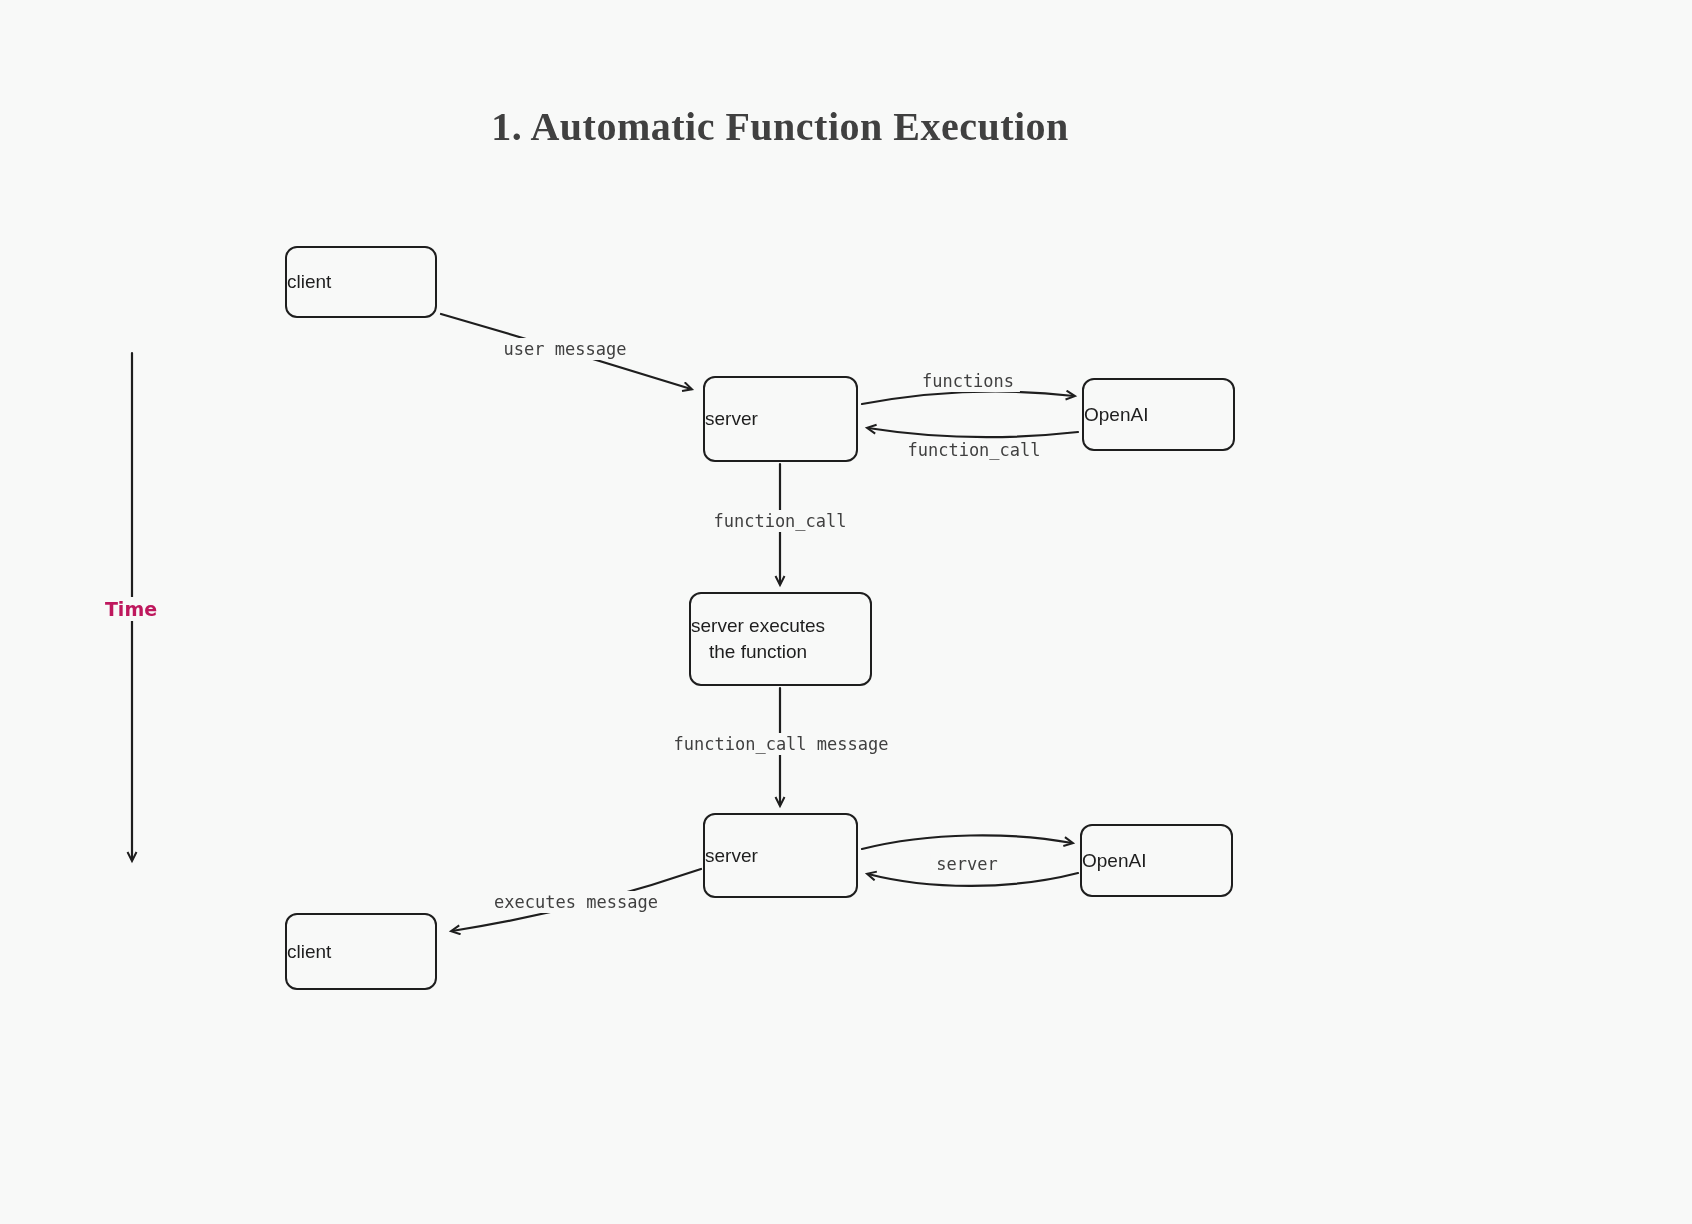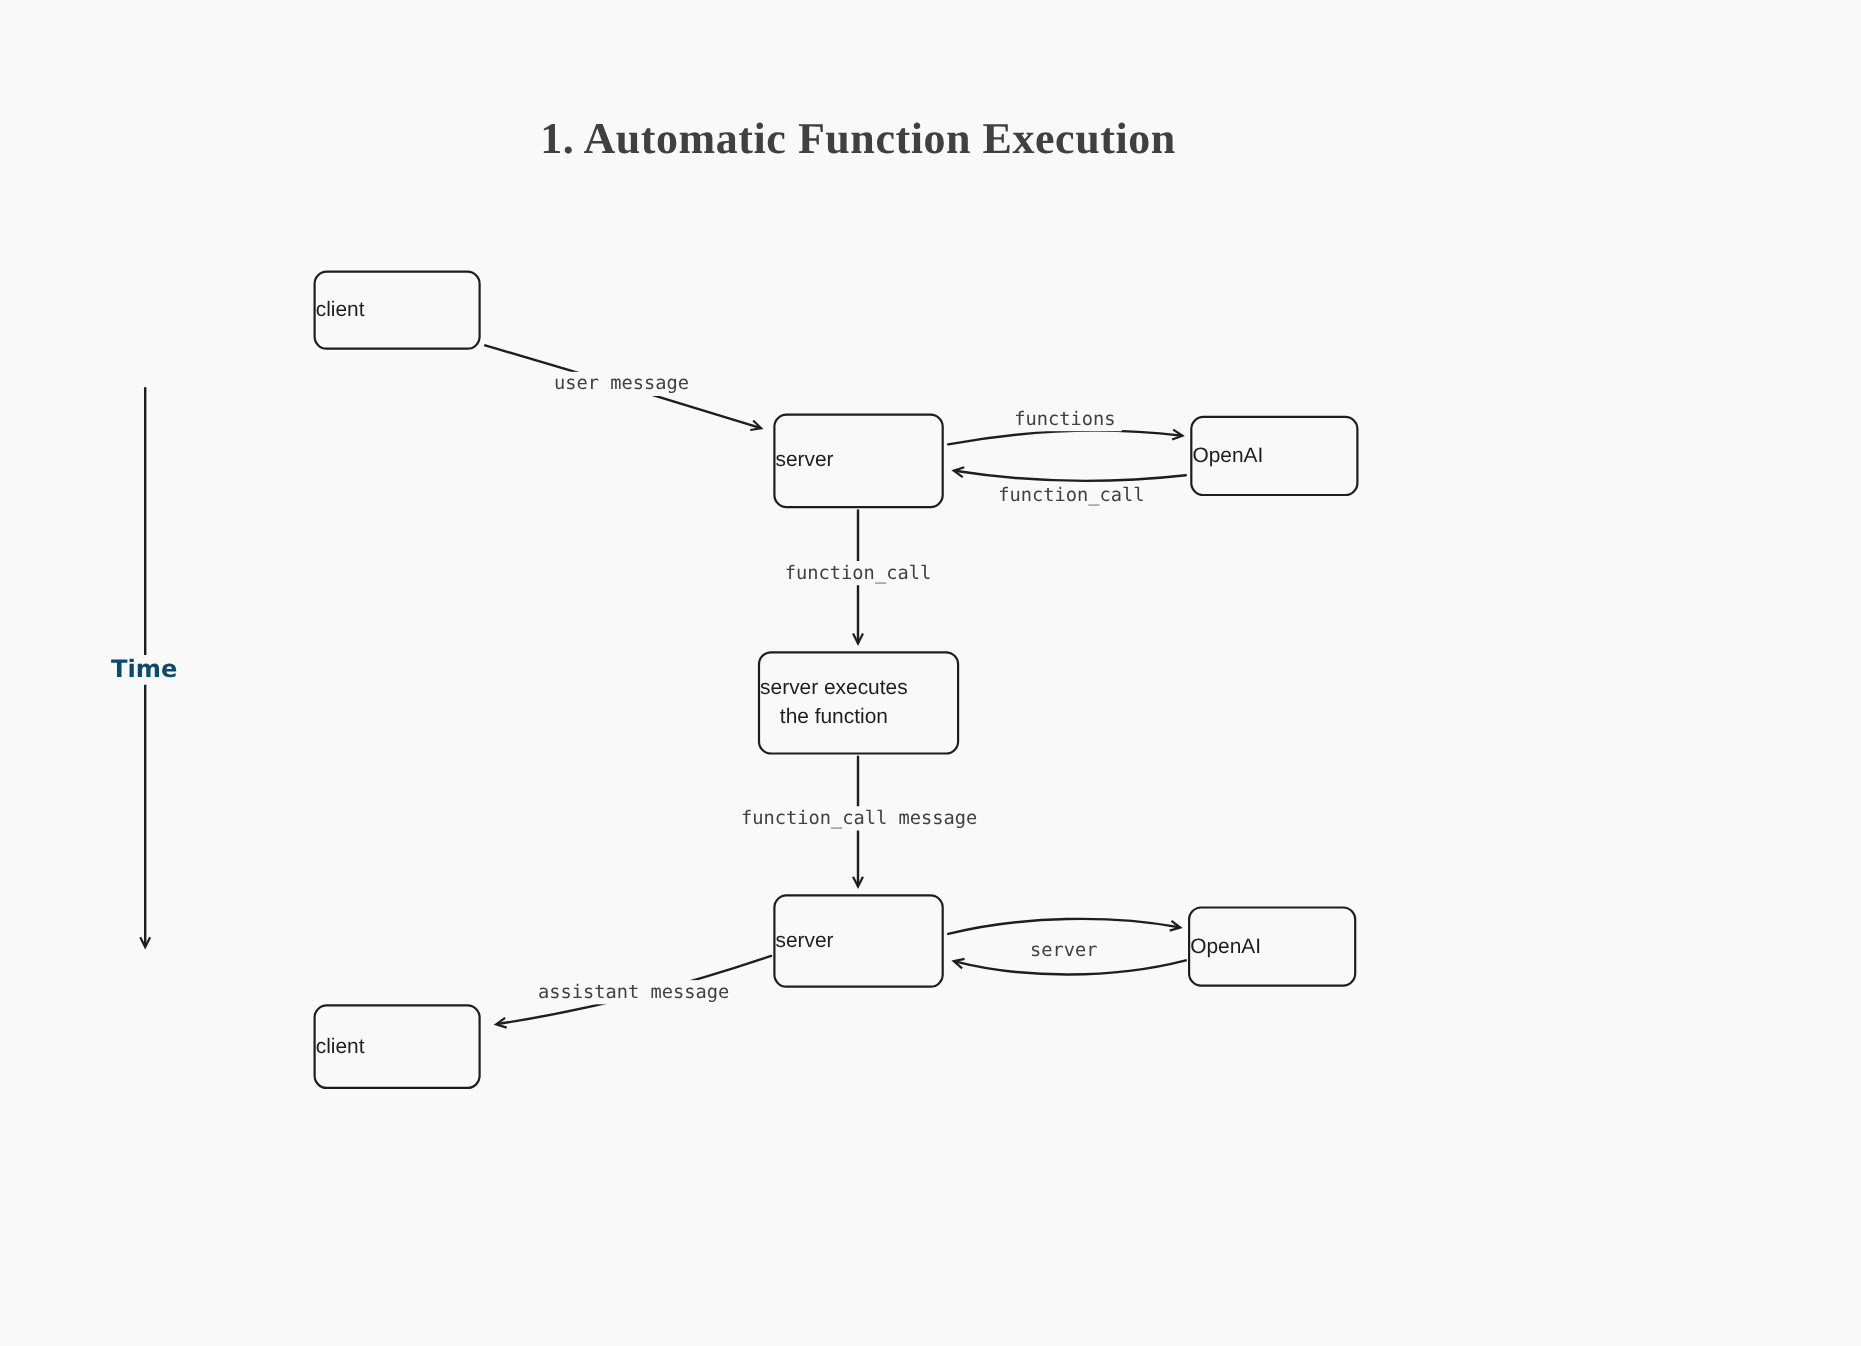--- a/index.html
+++ b/index.html
@@ -56,22 +56,22 @@
     white-space: nowrap;
     color: #404040;
   }
   .time-label {
     position: absolute;
     transform: translate(-50%, -50%);
     background: #f8f9f8;
     padding: 1px 5px;
     font-family: "DejaVu Sans", sans-serif;
     font-weight: 700;
-    font-size: 22px;
-    color: #0c4a6e;
+    font-size: 19px;
+    color: #be185d;
   }
   svg.arrows {
     position: absolute;
     left: 0;
     top: 0;
     width: 1692px;
     height: 1224px;
   }
   svg.arrows path, svg.arrows line {
     stroke: #1e1e1e;
@@ -147,17 +147,17 @@
   <div class="edge-label" style="left:968px; top:381px">functions</div>
 
   <div class="edge-label" style="left:974px; top:450px">function_call</div>
 
   <div class="edge-label" style="left:780px; top:521px">function_call</div>
 
   <div class="edge-label" style="left:781px; top:744px">function_call message</div>
 
   <div class="edge-label" style="left:967px; top:864px">server</div>
 
-  <div class="edge-label" style="left:576px; top:902px">assistant message</div>
+  <div class="edge-label" style="left:576px; top:902px">executes message</div>
 
   <div class="time-label" style="left:131px; top:609px">Time</div>
 
 </div>
 
 </body></html>

